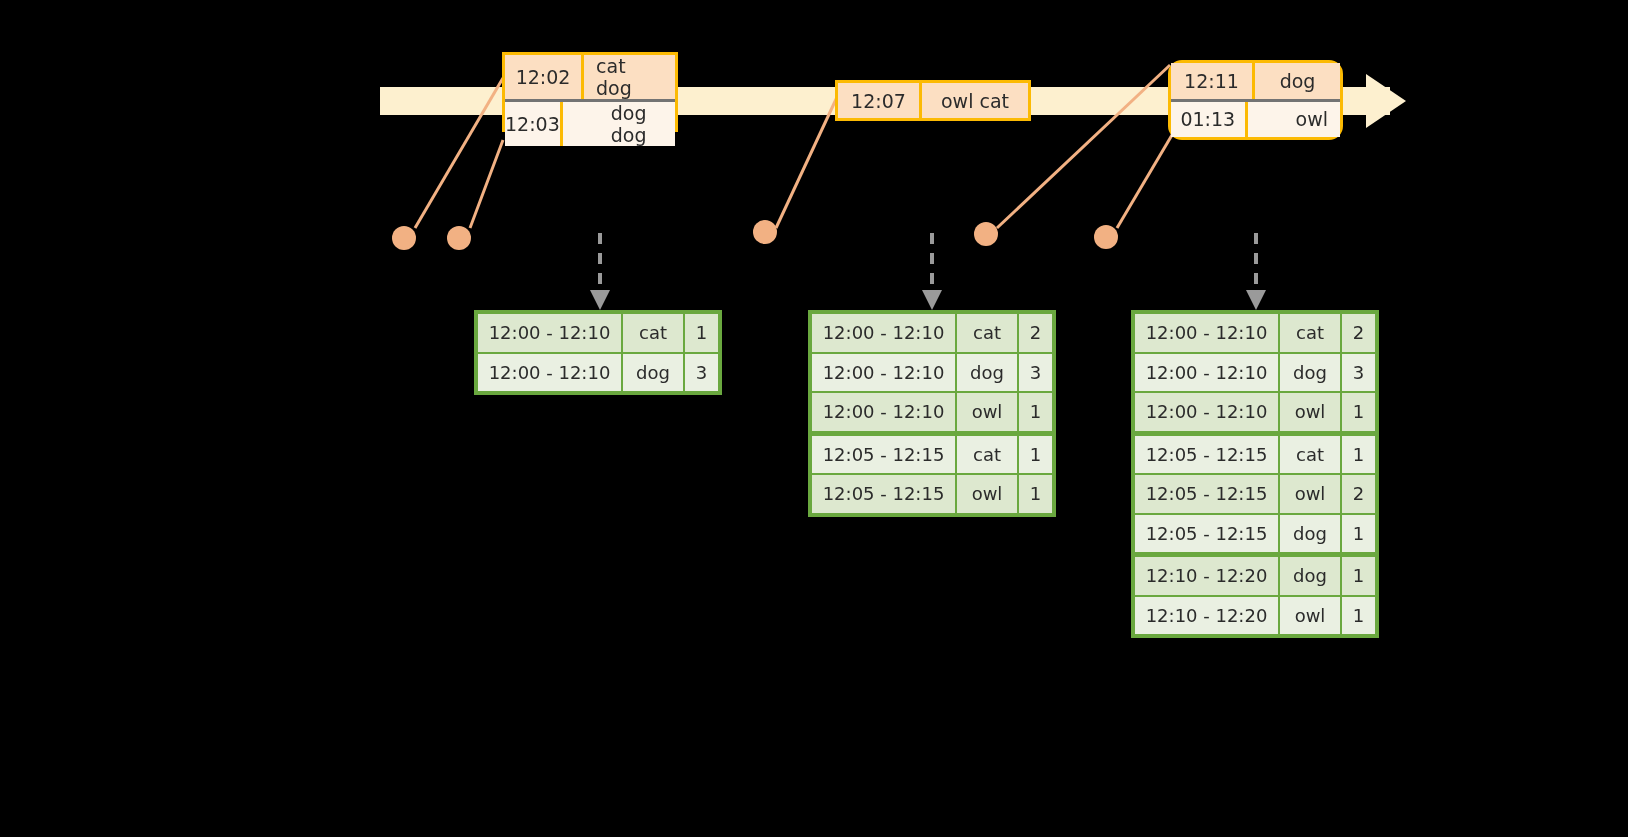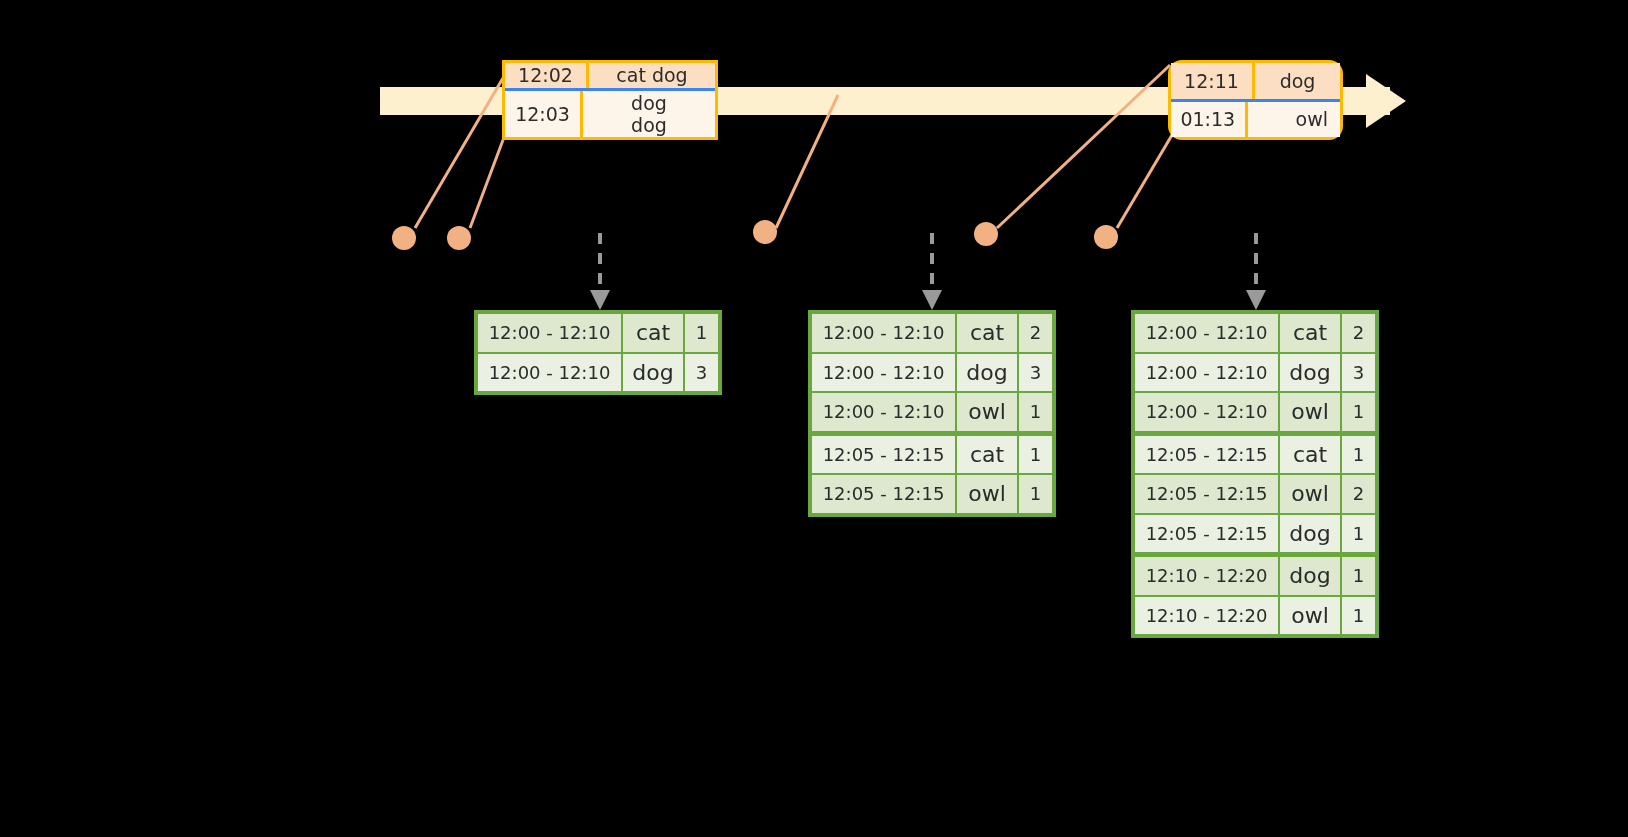--- a/index.html
+++ b/index.html
@@ -47,21 +47,21 @@
     background: #fdeedb;
     display: flex;
     flex-direction: column;
   }
   .event-row {
     display: flex;
     flex-direction: row;
     flex: 1 1 auto;
   }
   .event-row + .event-row {
-    border-top: 3px solid #3b82f6;
+    border-top: 3px solid #737373;
     gap: 36px;
   }
   .event-row.shade { background: #fcdfc2; }
   .event-row.light { background: #fdf4ea; }
   .ev-time {
     width: 84px;
     display: flex;
     align-items: center;
     justify-content: center;
     font-size: 19px;
@@ -72,21 +72,21 @@
   .ev-text {
     flex: 1 1 auto;
     display: flex;
     align-items: center;
     justify-content: center;
     font-size: 19px;
     color: #2b2b2b;
     padding: 0 12px;
     box-sizing: border-box;
   }
-  #event-box-1 { left: 502px; top: 60px; width: 216px; height: 80px; }
+  #event-box-1 { left: 502px; top: 52px; width: 176px; height: 80px; }
   #event-box-2 { left: 835px; top: 80px; width: 196px; height: 41px; }
   #event-box-3 { left: 1168px; top: 60px; width: 175px; height: 80px; border-radius: 14px; }
 
   
   .dot {
     position: absolute;
     width: 24px; height: 24px;
     border-radius: 50%;
     background: #f2b183;
   }
@@ -116,21 +116,21 @@
     justify-content: center;
     font-size: 18px;
     color: #2b2b2b;
     border-right: 2px solid #6aa83f;
     box-sizing: border-box;
   }
   .res-key {
     display: flex;
     align-items: center;
     justify-content: center;
-    font-size: 22px;
+    font-size: 18px;
     color: #2b2b2b;
     border-right: 2px solid #6aa83f;
     box-sizing: border-box;
   }
   .res-cnt {
     display: flex;
     align-items: center;
     justify-content: center;
     font-size: 18px;
     color: #2b2b2b;
@@ -191,20 +191,26 @@
     <div class="event-row shade">
       <div class="ev-time">12:02</div>
       <div class="ev-text">cat dog</div>
     </div>
     <div class="event-row light">
       <div class="ev-time">12:03</div>
       <div class="ev-text">dog dog</div>
     </div>
   </div>
 
+  <div class="event-box" id="event-box-2">
+    <div class="event-row shade">
+      <div class="ev-time">12:07</div>
+      <div class="ev-text">owl cat</div>
+    </div>
+  </div>
 
   <div class="event-box" id="event-box-3">
     <div class="event-row shade">
       <div class="ev-time">12:11</div>
       <div class="ev-text">dog</div>
     </div>
     <div class="event-row light">
       <div class="ev-time">01:13</div>
       <div class="ev-text">owl</div>
     </div>

